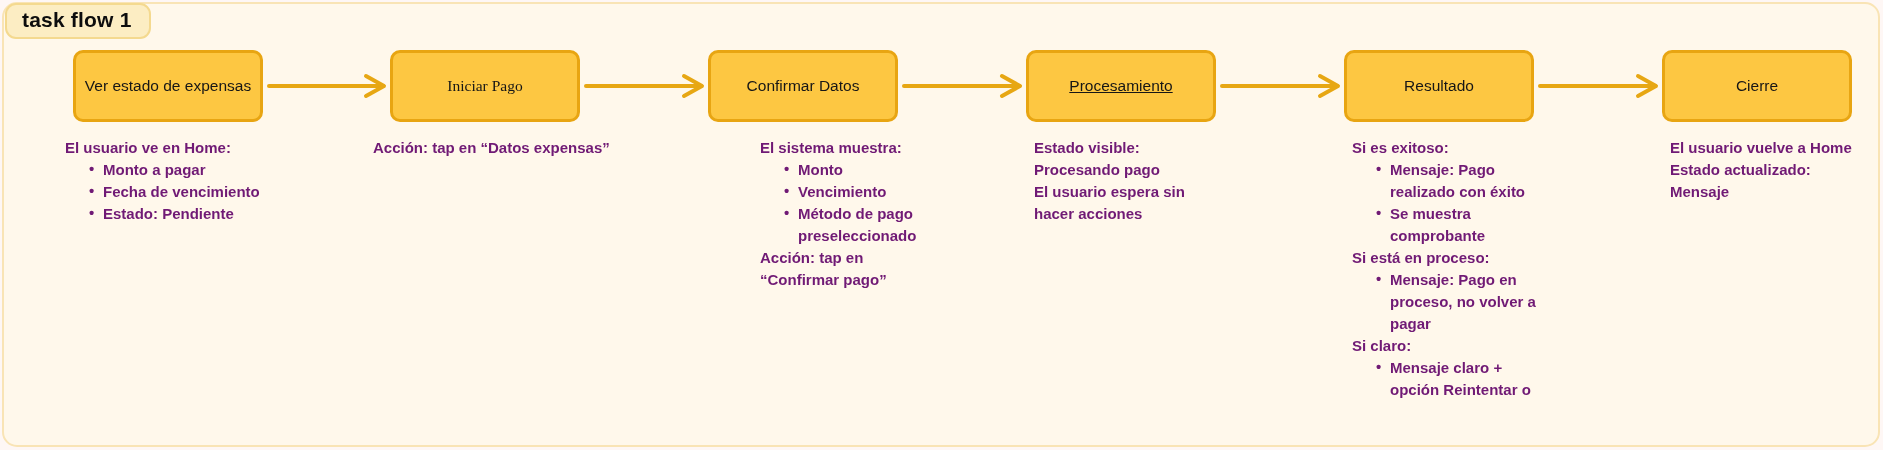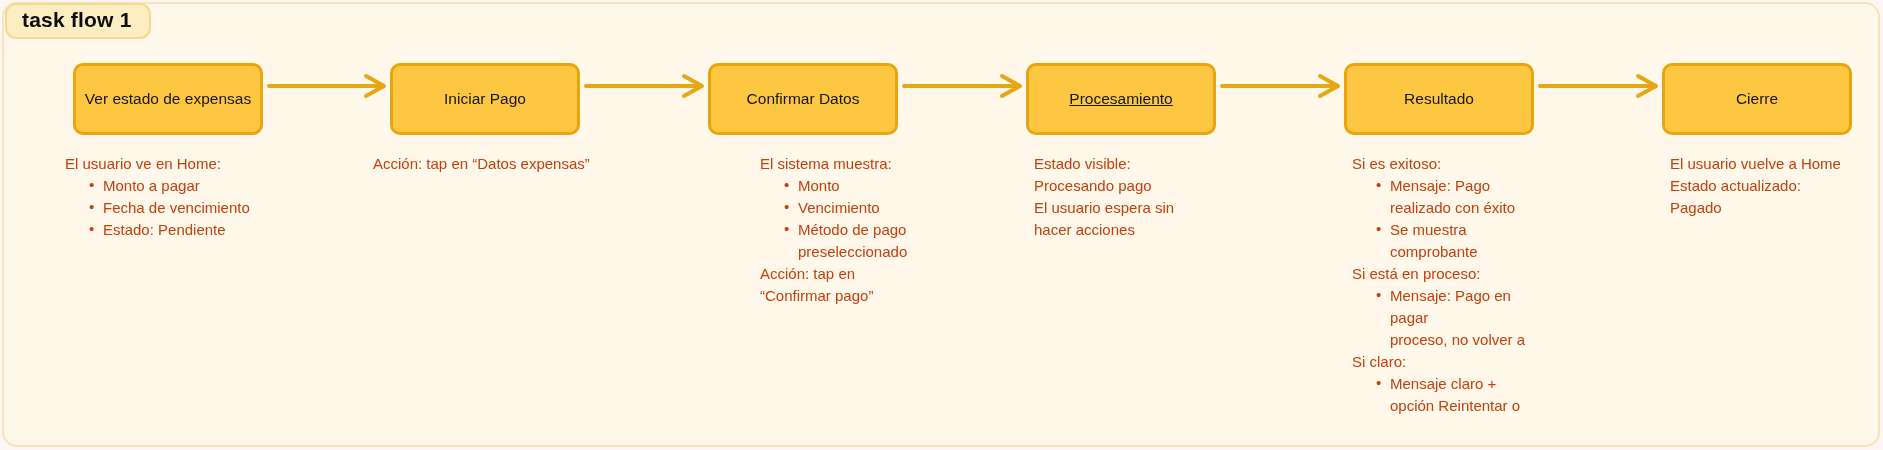--- a/index.html
+++ b/index.html
@@ -45,28 +45,28 @@
     position:absolute;top:50px;height:72px;
     background:var(--box-fill);
     border:3px solid var(--box-border);
     border-radius:10px;
     display:flex;align-items:center;justify-content:center;
     text-align:center;
     font-size:15.5px;
     font-weight:500;
     color:#161616;
     z-index:2;
-    margin-top:13px;
   }
   .notes{
-    position:absolute;top:153px;
+    position:absolute;top:137px;
     font-size:15px;
     line-height:22px;
-    color:#c2410c;
+    color:#701a75;
     z-index:2;
+    font-weight:bold;
   }
   .note-line{white-space:nowrap;}
   .note-line.bullet{position:relative;padding-left:38px;}
   .note-line.cont{padding-left:38px;}
   .note-line.bullet .dot{
     position:absolute;left:24px;top:-1px;
     font-size:15px;
   }
   svg.arrow{position:absolute;top:73px;z-index:1;}
 </style>
@@ -85,21 +85,21 @@
       <div class="notes" style="left: 65px;">
         <div class="note-line">El usuario ve en Home:</div>
         <div class="note-line bullet"><span class="dot">•</span>Monto a pagar</div>
         <div class="note-line bullet"><span class="dot">•</span>Fecha de vencimiento</div>
         <div class="note-line bullet"><span class="dot">•</span>Estado: Pendiente</div>
       </div>
       <svg class="arrow" width="120" height="26" style="left: 267px;">
         <line x1="2" y1="13" x2="116" y2="13" stroke="#E7A713" stroke-width="4" stroke-linecap="round"></line>
         <polyline points="99,3 117,13 99,23" fill="none" stroke="#E7A713" stroke-width="4" stroke-linecap="round" stroke-linejoin="round"></polyline>
       </svg>
-      <div class="flow-box" style="left: 390px; width: 190px;">
+      <div class="flow-box" style="left: 390px; width: 190px; font-family: Liberation Serif, serif;">
         <span>Iniciar Pago</span>
       </div>
       <div class="notes" style="left: 373px;">
         <div class="note-line">Acción: tap en “Datos expensas”</div>
       </div>
       <svg class="arrow" width="121" height="26" style="left: 584px;">
         <line x1="2" y1="13" x2="117" y2="13" stroke="#E7A713" stroke-width="4" stroke-linecap="round"></line>
         <polyline points="100,3 118,13 100,23" fill="none" stroke="#E7A713" stroke-width="4" stroke-linecap="round" stroke-linejoin="round"></polyline>
       </svg>
       <div class="flow-box" style="left: 708px; width: 190px;">
@@ -135,32 +135,32 @@
         <span>Resultado</span>
       </div>
       <div class="notes" style="left: 1352px;">
         <div class="note-line">Si es exitoso:</div>
         <div class="note-line bullet"><span class="dot">•</span>Mensaje: Pago</div>
         <div class="note-line cont">realizado con éxito</div>
         <div class="note-line bullet"><span class="dot">•</span>Se muestra</div>
         <div class="note-line cont">comprobante</div>
         <div class="note-line">Si está en proceso:</div>
         <div class="note-line bullet"><span class="dot">•</span>Mensaje: Pago en</div>
+        <div class="note-line cont">proceso, no volver a</div>
         <div class="note-line cont">pagar</div>
-        <div class="note-line cont">proceso, no volver a</div>
         <div class="note-line">Si claro:</div>
         <div class="note-line bullet"><span class="dot">•</span>Mensaje claro +</div>
         <div class="note-line cont">opción Reintentar o</div>
       </div>
       <svg class="arrow" width="121" height="26" style="left: 1538px;">
         <line x1="2" y1="13" x2="117" y2="13" stroke="#E7A713" stroke-width="4" stroke-linecap="round"></line>
         <polyline points="100,3 118,13 100,23" fill="none" stroke="#E7A713" stroke-width="4" stroke-linecap="round" stroke-linejoin="round"></polyline>
       </svg>
       <div class="flow-box" style="left: 1662px; width: 190px;">
         <span>Cierre</span>
       </div>
       <div class="notes" style="left: 1670px;">
         <div class="note-line">El usuario vuelve a Home</div>
         <div class="note-line">Estado actualizado:</div>
-        <div class="note-line">Pagado</div>
+        <div class="note-line">Mensaje</div>
       </div>
     </div>
 </div>
 
 </body></html>

